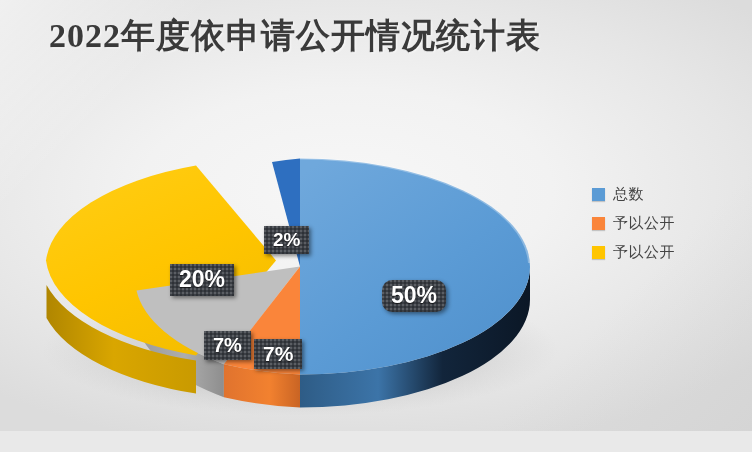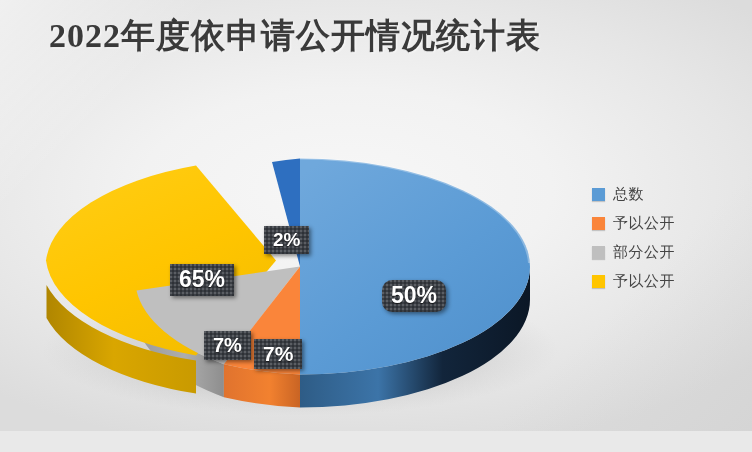--- a/index.html
+++ b/index.html
@@ -145,36 +145,32 @@
       <path d="M 300,194.5 L 300,302.5 A 230,108 0 0 1 223.9,292.2 Z" fill="#FA853A"></path>
 
       <path d="M 300,194.5 L 300,86.5 A 230,108 0 0 1 300,302.5 Z" fill="url(#gBlueTop)"></path>
 
       <path d="M 300,86.5 A 230,108 0 0 1 529,191.0" fill="none" stroke="rgba(255,255,255,0.30)" stroke-width="2"></path>
     </svg>
 
     <div class="dlabel" id="lbl-total">50%</div>
     <div class="dlabel" id="lbl-full">7%</div>
     <div class="dlabel" id="lbl-part">7%</div>
-    <div class="dlabel" id="lbl-unable">65%</div>
+    <div class="dlabel" id="lbl-unable">20%</div>
     <div class="dlabel" id="lbl-next">2%</div>
   </div>
 
   <div id="legend">
     <div class="leg-row">
       <span class="swatch" style="background: rgb(91, 155, 213);"></span>
       <span class="leg-text">总数</span>
     </div>
     <div class="leg-row">
       <span class="swatch" style="background: rgb(250, 133, 58);"></span>
       <span class="leg-text">予以公开</span>
     </div>
     <div class="leg-row">
-      <span class="swatch" style="background: rgb(191, 191, 191);"></span>
-      <span class="leg-text">部分公开</span>
-    </div>
-    <div class="leg-row">
       <span class="swatch" style="background: rgb(255, 197, 0);"></span>
       <span class="leg-text">予以公开</span>
     </div>
   </div>
 
 </div>
 
 </body></html>

